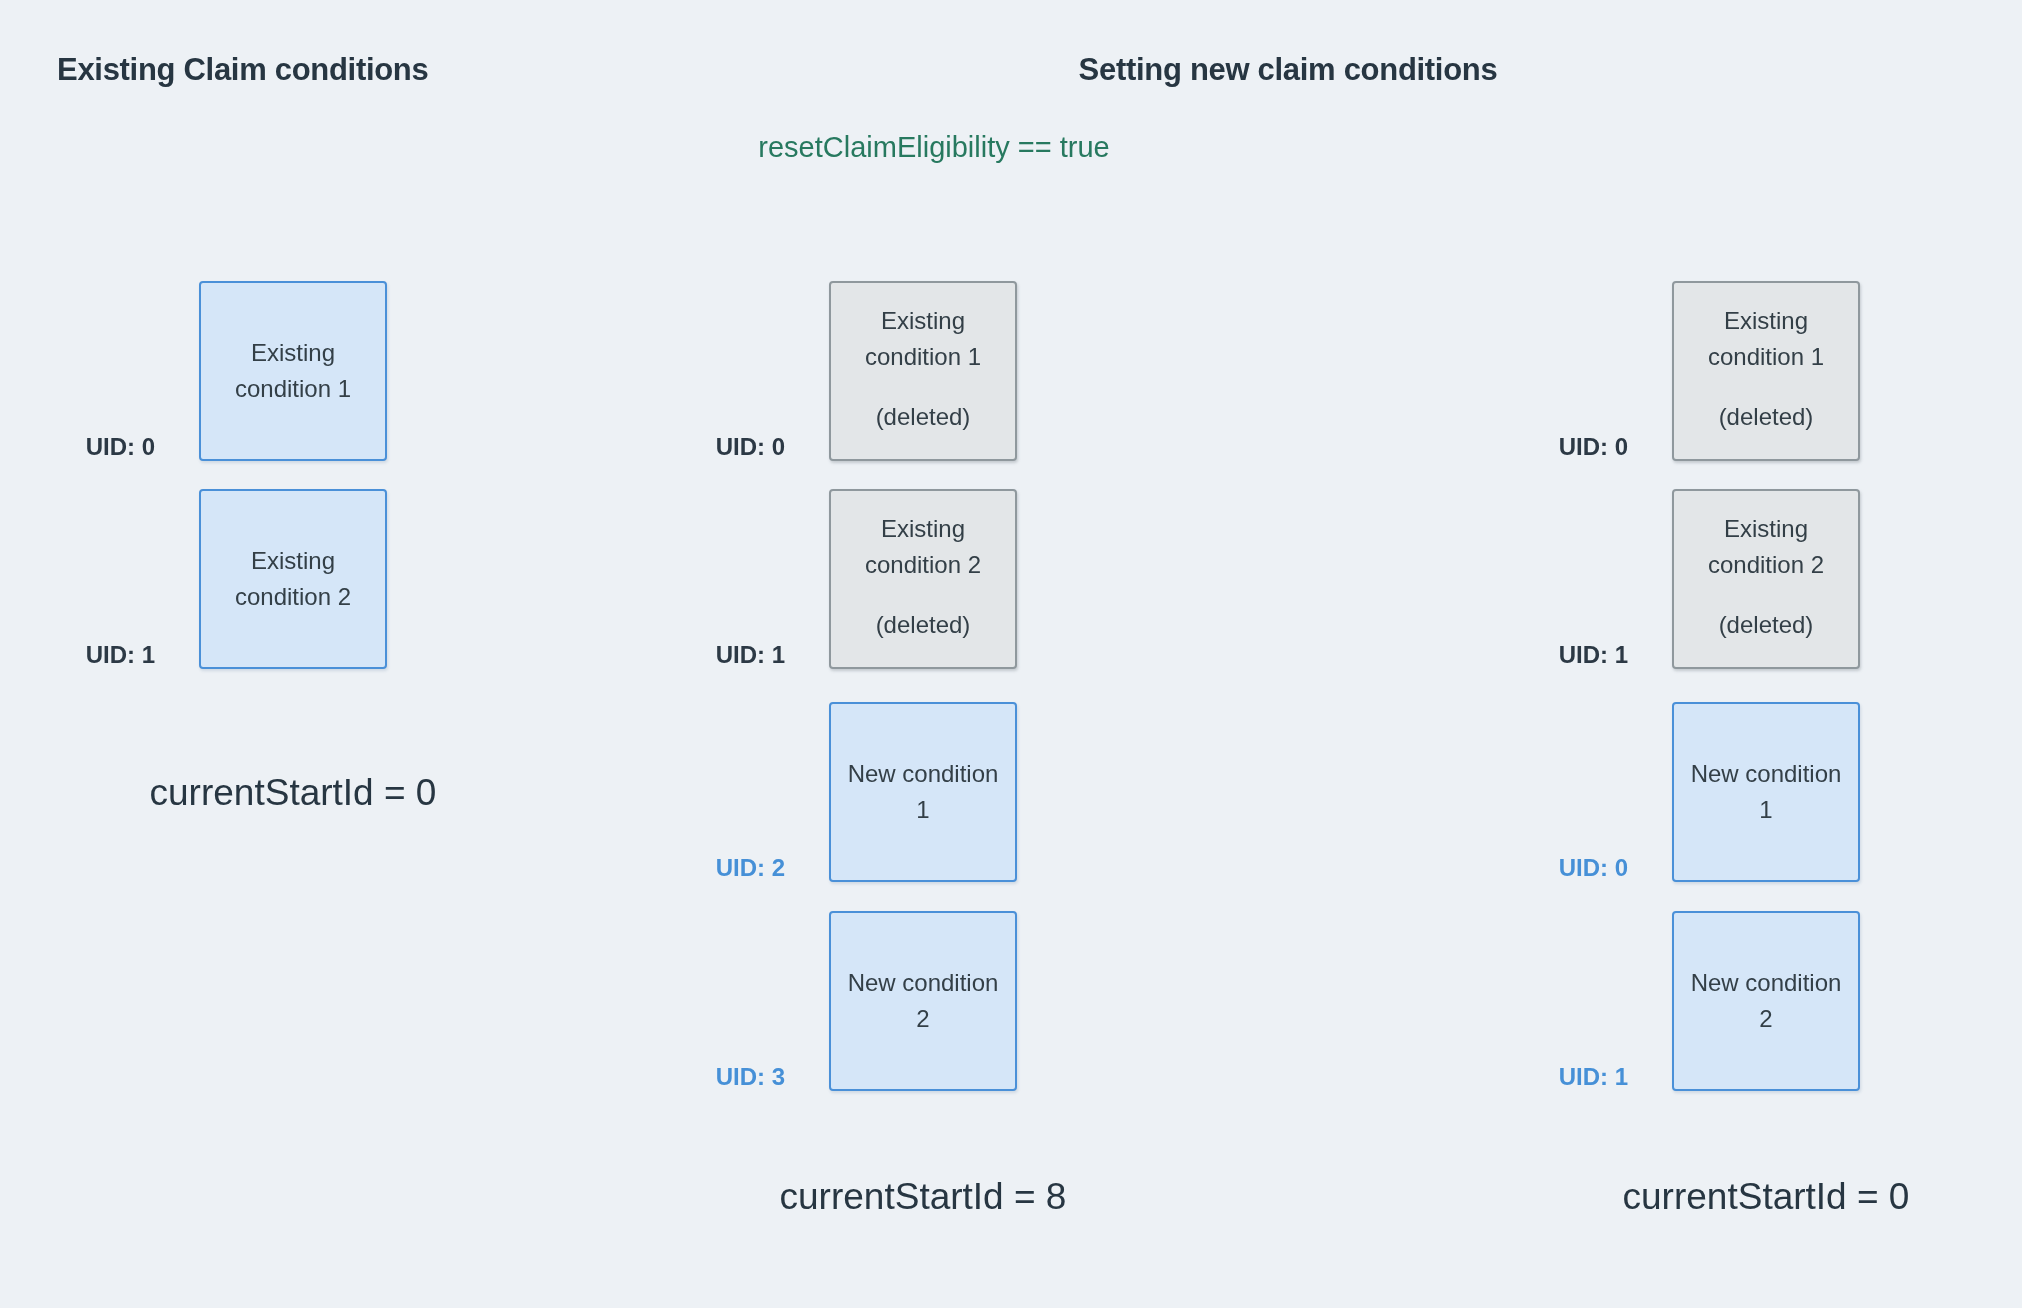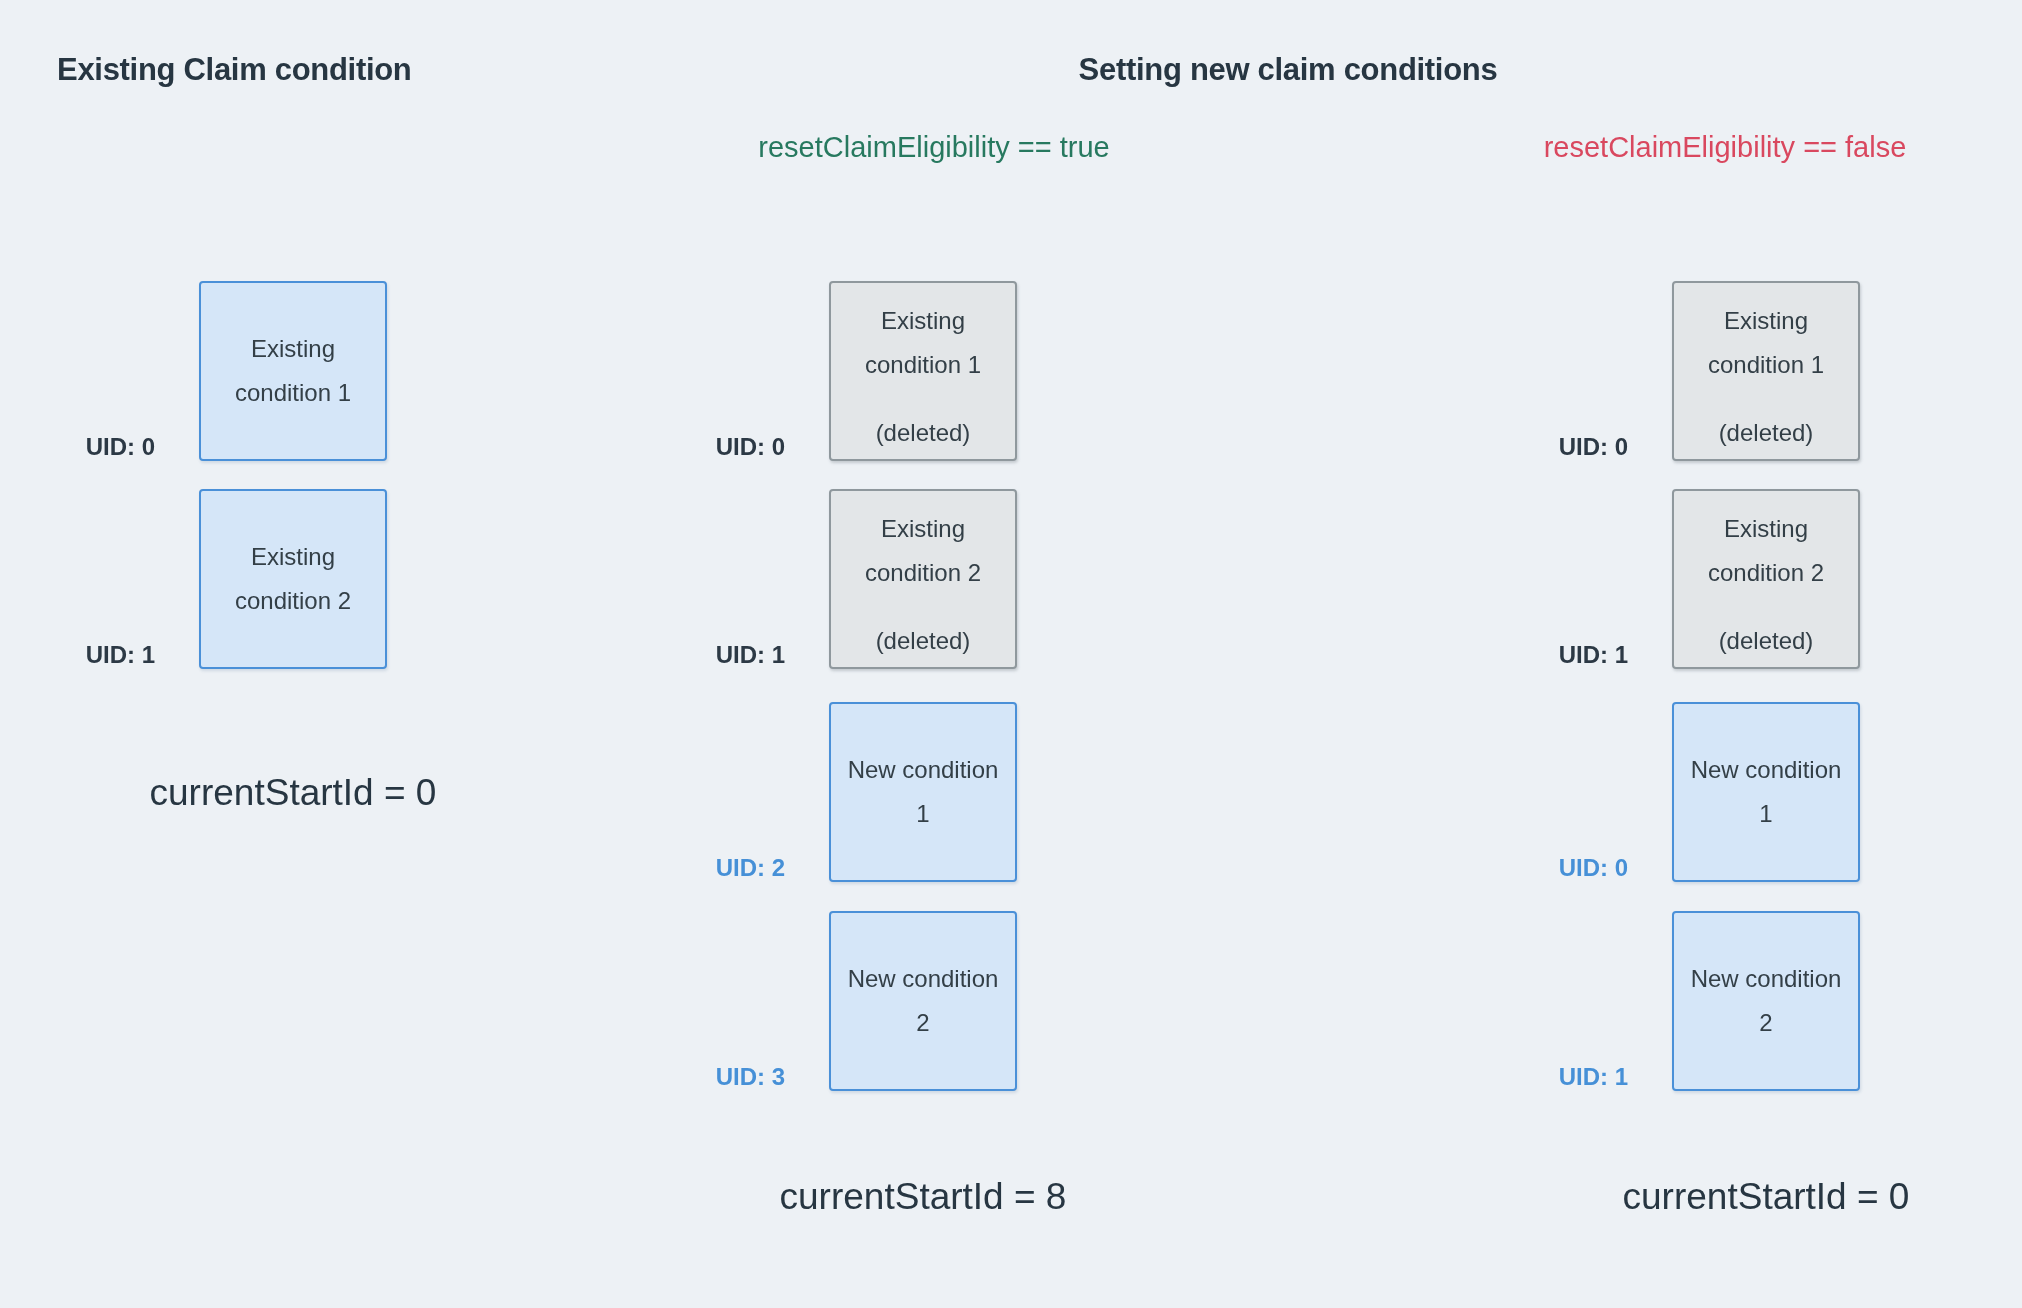--- a/index.html
+++ b/index.html
@@ -67,21 +67,20 @@
     height:180px;
     box-sizing:border-box;
     border-radius:4px;
     display:flex;
     flex-direction:column;
     align-items:center;
     text-align:center;
     font-size:24px;
     line-height:36px;
     color:var(--box_text);
-    gap:8px;
   }
   .box.blue{
     background:var(--box_blue_fill);
     border:2px solid var(--box_blue_border);
     justify-content:center;
     box-shadow:1px 2px 3px rgba(70,110,150,0.18);
   }
   .box.gray{
     background:var(--box_gray_fill);
     border:2px solid var(--box_gray_border);
@@ -97,26 +96,25 @@
     color:var(--heading_text);
     white-space:nowrap;
   }
 </style>
 </head>
 <body>
 
 <div class="canvas">
 
   
-  <div class="main-heading" style="left:57px;top:52px">Existing Claim condition</div>
+  <div class="main-heading" style="left:57px;top:52px">Existing Claim conditions</div>
   <div class="main-heading centered" style="left:1288px;top:52px">Setting new claim conditions</div>
 
   
   <div class="branch-label green" style="left:934px;top:131px">resetClaimEligibility == true</div>
-  <div class="branch-label red" style="left:1725px;top:131px">resetClaimEligibility == false</div>
 
   
   <div style="display:contents">
 
     <div class="row" style="left:21px;top:281px">
       <div class="uid-cell">
           <span class="uid">UID: 0</span>
         </div>
       <div class="box blue">
         <div>Existing</div>

